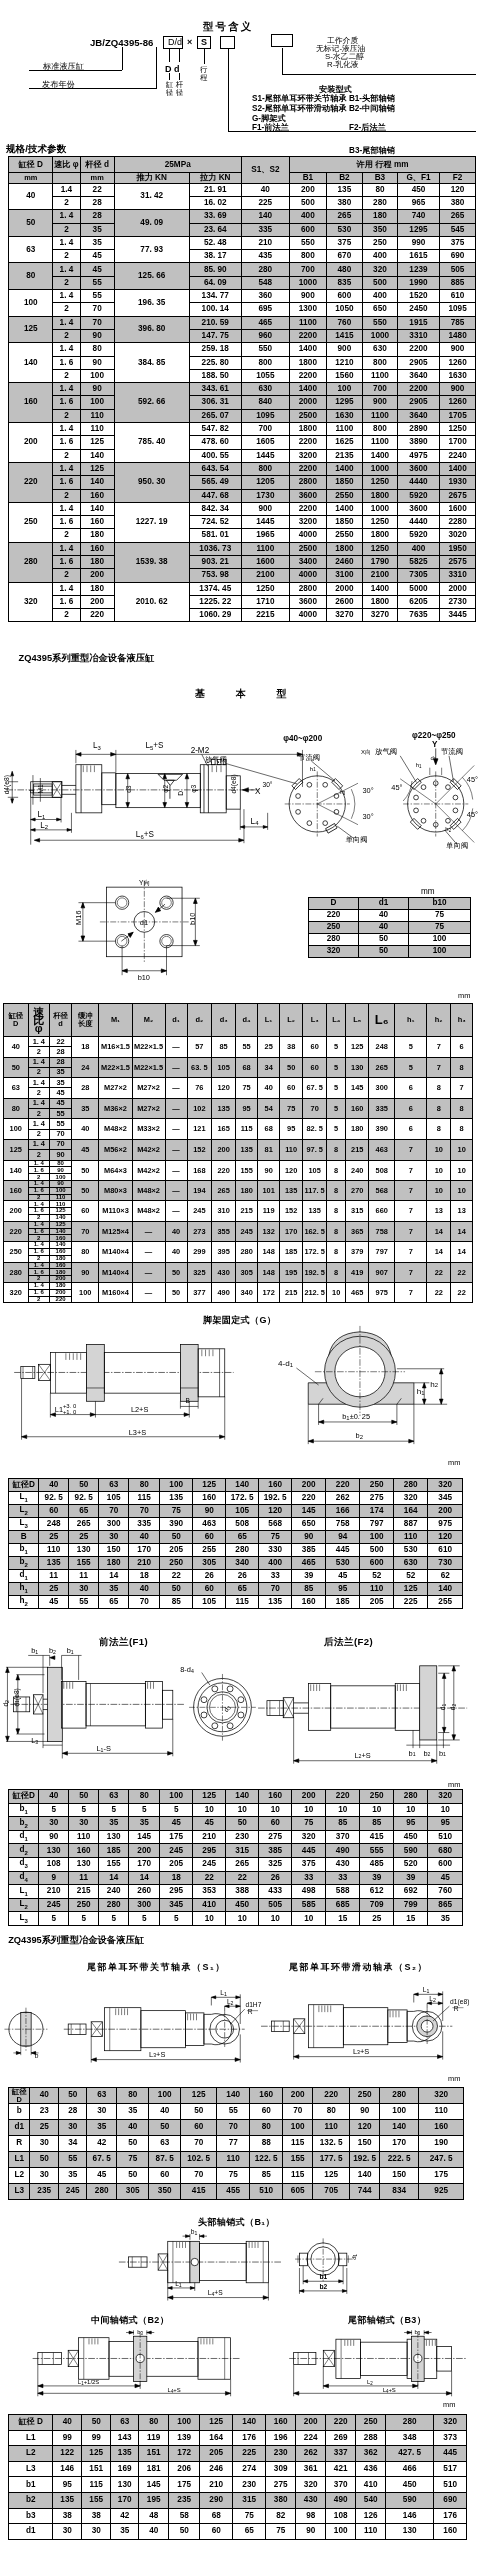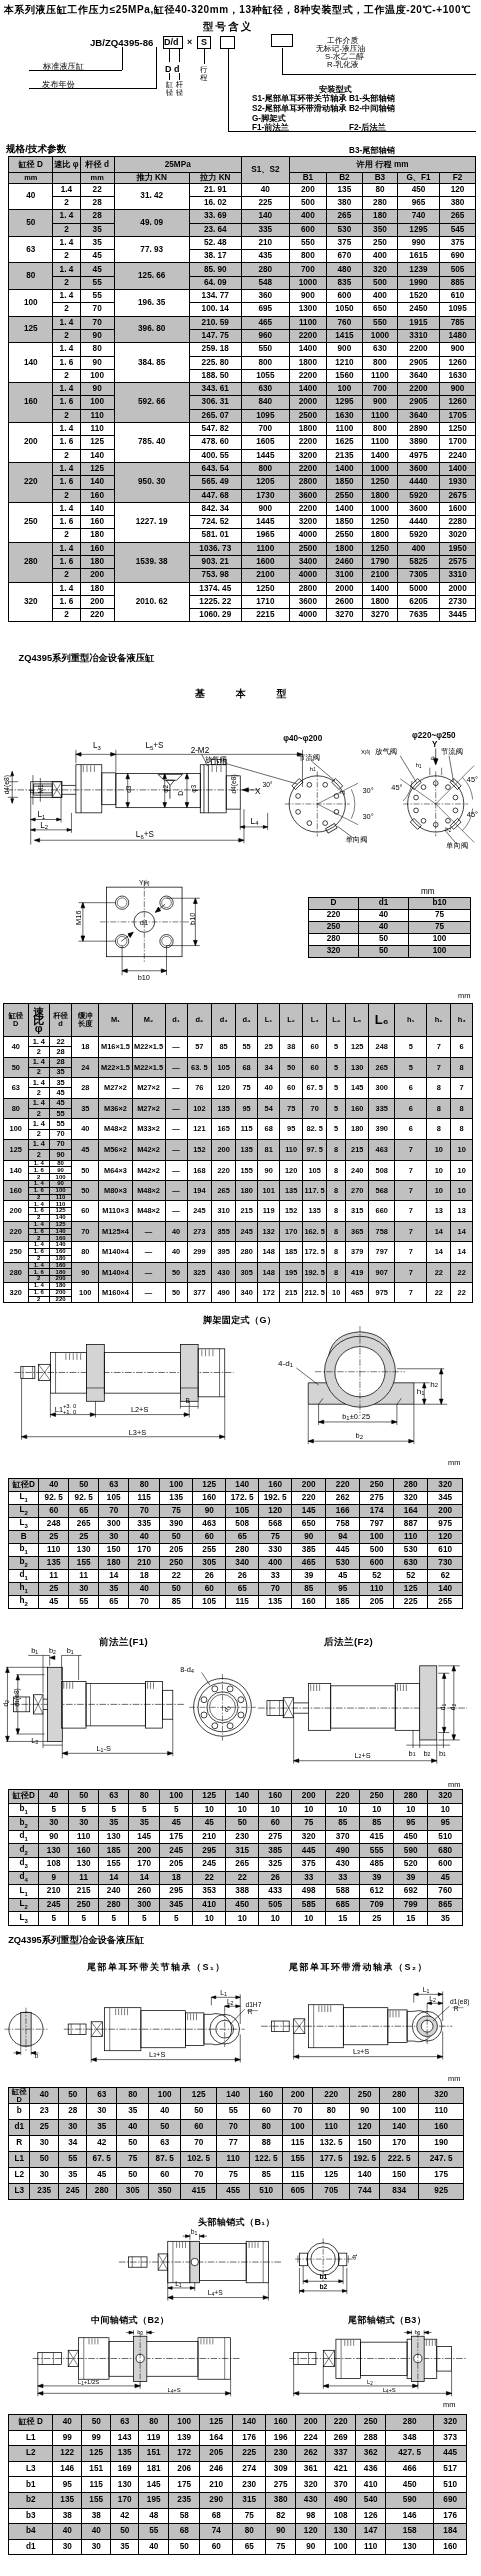--- a/index.html
+++ b/index.html
@@ -17,27 +17,26 @@
 .bt{font-weight:bold;}
 .hd td{font-weight:bold;}
 .lbl{position:absolute;color:#000;white-space:nowrap;}
 svg{position:absolute;overflow:visible;}
 svg text{font-family:"Liberation Sans",sans-serif;fill:#000;}
 </style>
 
 </head><body>
 <div id="page">
 
-<div class="lbl bt" style="left:3.7px;top:3px;font-size:10px;letter-spacing:0.6px;">本系列液压缸工作压力≤25MPa,缸径40-320mm，13种缸径，8种安装型式，工作温度-20℃-+100℃</div>
 
 <div class="lbl bt" style="left:203px;top:20px;font-size:10.4px;letter-spacing:2.2px;">型号含义</div>
 
 <div class="lbl bt" style="left:90px;top:37px;font-size:9.6px;">JB/ZQ4395-86</div>
 
-<div class="abs" style="left:163px;top:36px;width:20px;height:12.6px;border:0.7px solid #000;text-align:left;font-size:9px;font-weight:bold;line-height:11px;">D/d</div>
+<div class="abs" style="left:163px;top:36px;width:20px;height:12.6px;border:0.7px solid #000;text-align:right;font-size:9px;font-weight:normal;line-height:11px;">D/d</div>
 <div class="lbl bt" style="left:187px;top:37px;font-size:9px;">×</div>
 
 <div class="abs" style="left:197px;top:36px;width:14px;height:12.6px;border:0.7px solid #000;text-align:center;font-size:9px;font-weight:bold;line-height:11px;">S</div>
 
 <div class="abs" style="left:220px;top:36px;width:15px;height:12.6px;border:0.7px solid #000;"></div>
 
 <div class="abs" style="left:271px;top:34px;width:21.5px;height:13.3px;border:0.7px solid #000;"></div>
 
 <div class="lbl" style="left:43px;top:61px;font-size:8.2px;">标准液压缸</div>
 <div class="abs" style="left:29px;top:70px;width:93px;height:0;border-top:0.7px solid #000;"></div>
@@ -2432,36 +2431,20 @@
           <td class="w bt">68</td>
           <td class="w bt">75</td>
           <td class="w bt">82</td>
           <td class="w bt">98</td>
           <td class="w bt">108</td>
           <td class="w bt">126</td>
           <td class="w bt">146</td>
           <td class="w bt">176</td>
         </tr>
         <tr style="height:15.6px;">
-          <td class="g bt">b4</td>
-          <td class="g bt">40</td>
-          <td class="g bt">40</td>
-          <td class="g bt">50</td>
-          <td class="g bt">55</td>
-          <td class="g bt">68</td>
-          <td class="g bt">74</td>
-          <td class="g bt">80</td>
-          <td class="g bt">90</td>
-          <td class="g bt">120</td>
-          <td class="g bt">130</td>
-          <td class="g bt">147</td>
-          <td class="g bt">158</td>
-          <td class="g bt">184</td>
-        </tr>
-        <tr style="height:15.6px;">
           <td class="w bt">d1</td>
           <td class="w bt">30</td>
           <td class="w bt">30</td>
           <td class="w bt">35</td>
           <td class="w bt">40</td>
           <td class="w bt">50</td>
           <td class="w bt">60</td>
           <td class="w bt">65</td>
           <td class="w bt">75</td>
           <td class="w bt">90</td>

